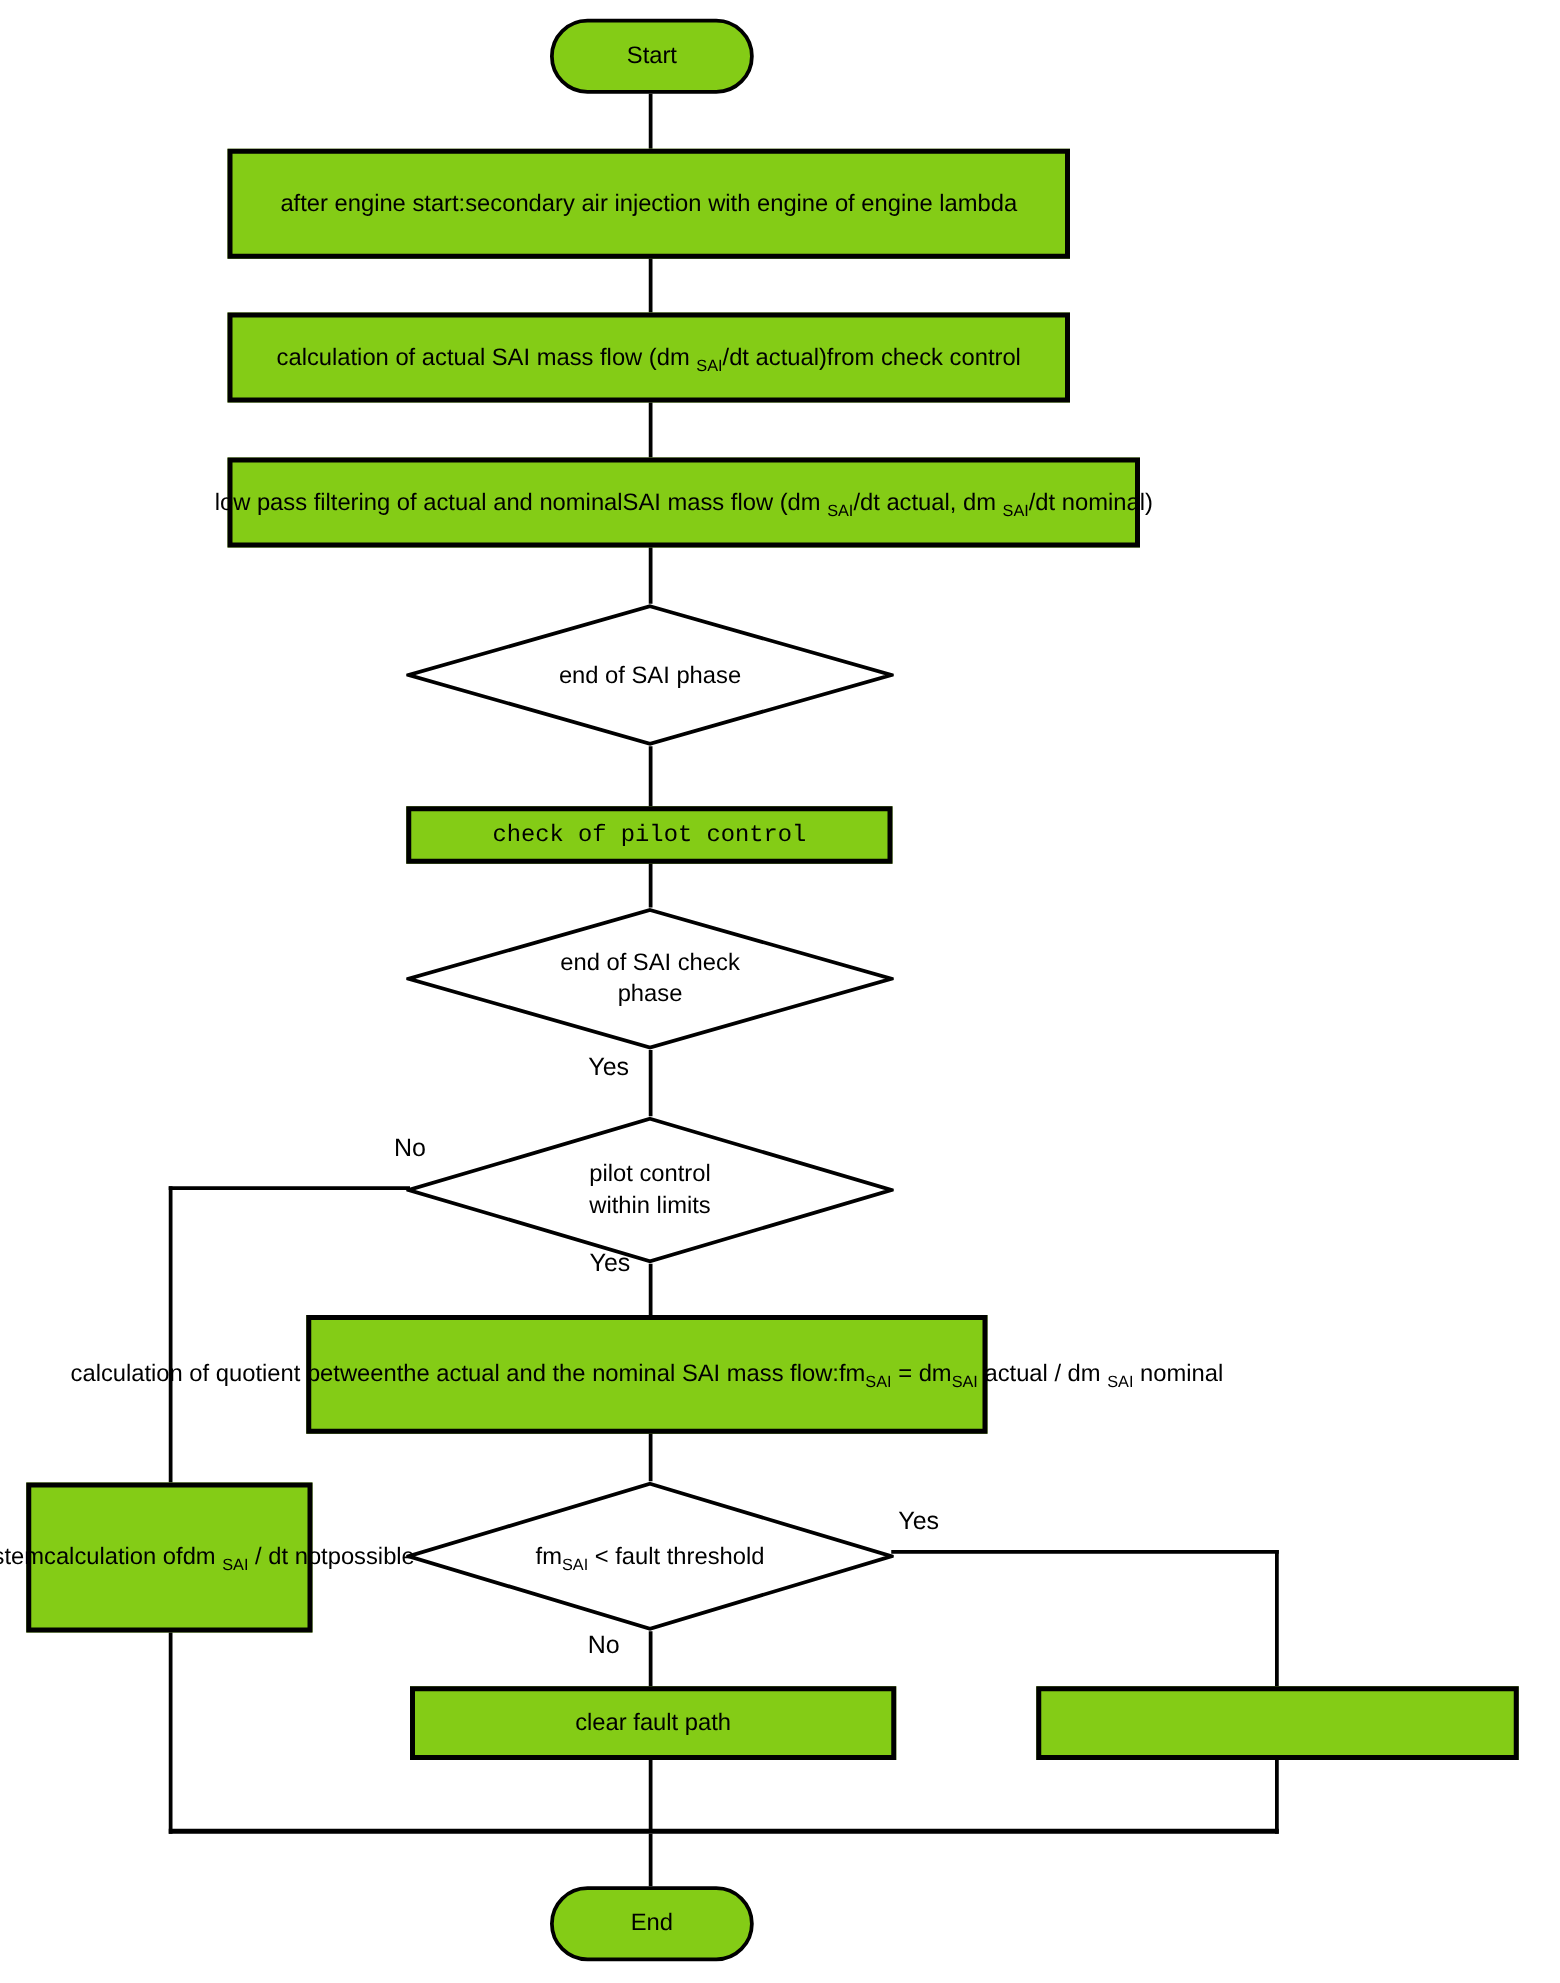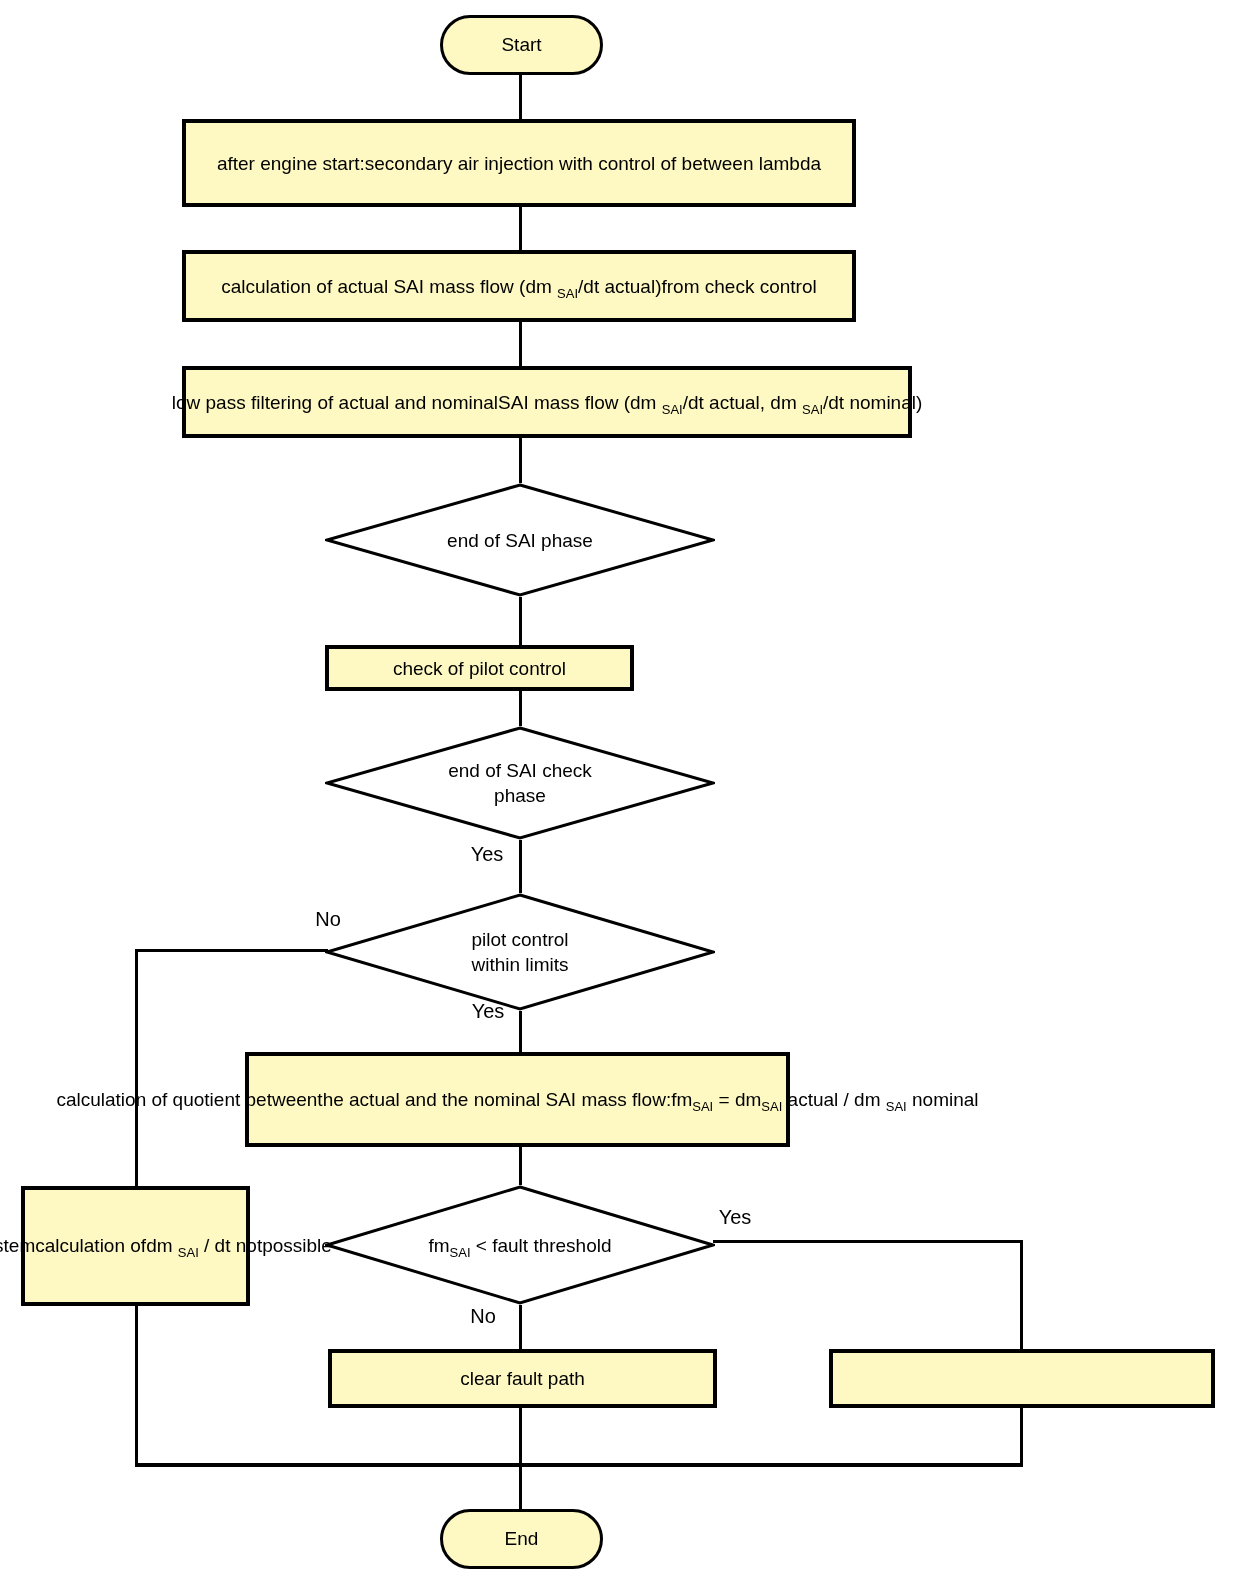--- a/index.html
+++ b/index.html
@@ -4,21 +4,21 @@
 <style>
   html,body{margin:0;padding:0;background:#ffffff;}
   .canvas{
     position:relative;
     width:1248px;height:1586px;
     background:#ffffff;
     font-family:"Liberation Sans",sans-serif;
     color:#000000;
     overflow:hidden;
   }
-  .node{position:absolute;box-sizing:border-box;background:#fef9c3;}
+  .node{position:absolute;box-sizing:border-box;background:#84cc16;}
   .pbox{
     border:4px solid #000;
     display:flex;flex-direction:row;justify-content:center;align-items:center;
     text-align:center;font-size:19px;line-height:25px;
   }
   .terminal{
     border:3px solid #000;border-radius:30px;
     display:flex;align-items:center;justify-content:center;
     font-size:19px;
   }
@@ -40,21 +40,21 @@
 <div class="canvas">
 
   <div class="node terminal" style="left:440px;top:15px;width:163px;height:60px;">
     <span>Start</span>
   </div>
 
   <div class="cline" style="left:519px;top:75px;width:3px;height:44px;"></div>
 
   <div class="node pbox" style="left:182px;top:119px;width:674px;height:88px;">
       <div class="tline">after engine start:</div>
-      <div class="tline">secondary air injection with control of between lambda</div>
+      <div class="tline">secondary air injection with engine of engine lambda</div>
     </div>
 
   <div class="cline" style="left:519px;top:207px;width:3px;height:43px;"></div>
 
   <div class="node pbox" style="left:182px;top:250px;width:674px;height:72px;">
       <div class="tline">calculation of actual SAI mass flow (dm <sub>SAI</sub>/dt actual)</div>
       <div class="tline">from check control</div>
     </div>
 
   <div class="cline" style="left:519px;top:322px;width:3px;height:44px;"></div>
@@ -70,21 +70,21 @@
     <svg width="390" height="114" viewBox="0 0 390 114">
       <polygon points="195,2 388,57 195,112 2,57" fill="#ffffff" stroke="#000000" stroke-width="3"></polygon>
     </svg>
     <div class="dtxt">
         <div class="tline">end of SAI phase</div>
       </div>
   </div>
 
   <div class="cline" style="left:519px;top:597px;width:3px;height:48px;"></div>
 
-  <div class="node pbox" style="left:325px;top:645px;width:309px;height:46px;">
+  <div class="node pbox" style="left:325px;top:645px;width:389px;height:46px;font-family:Liberation Mono, monospace;">
       <div class="tline">check of pilot control</div>
     </div>
 
   <div class="cline" style="left:519px;top:691px;width:3px;height:35px;"></div>
 
   <div class="diamond" style="left:325px;top:726px;width:390px;height:114px;">
     <svg width="390" height="114" viewBox="0 0 390 114">
       <polygon points="195,2 388,57 195,112 2,57" fill="#ffffff" stroke="#000000" stroke-width="3"></polygon>
     </svg>
     <div class="dtxt">

